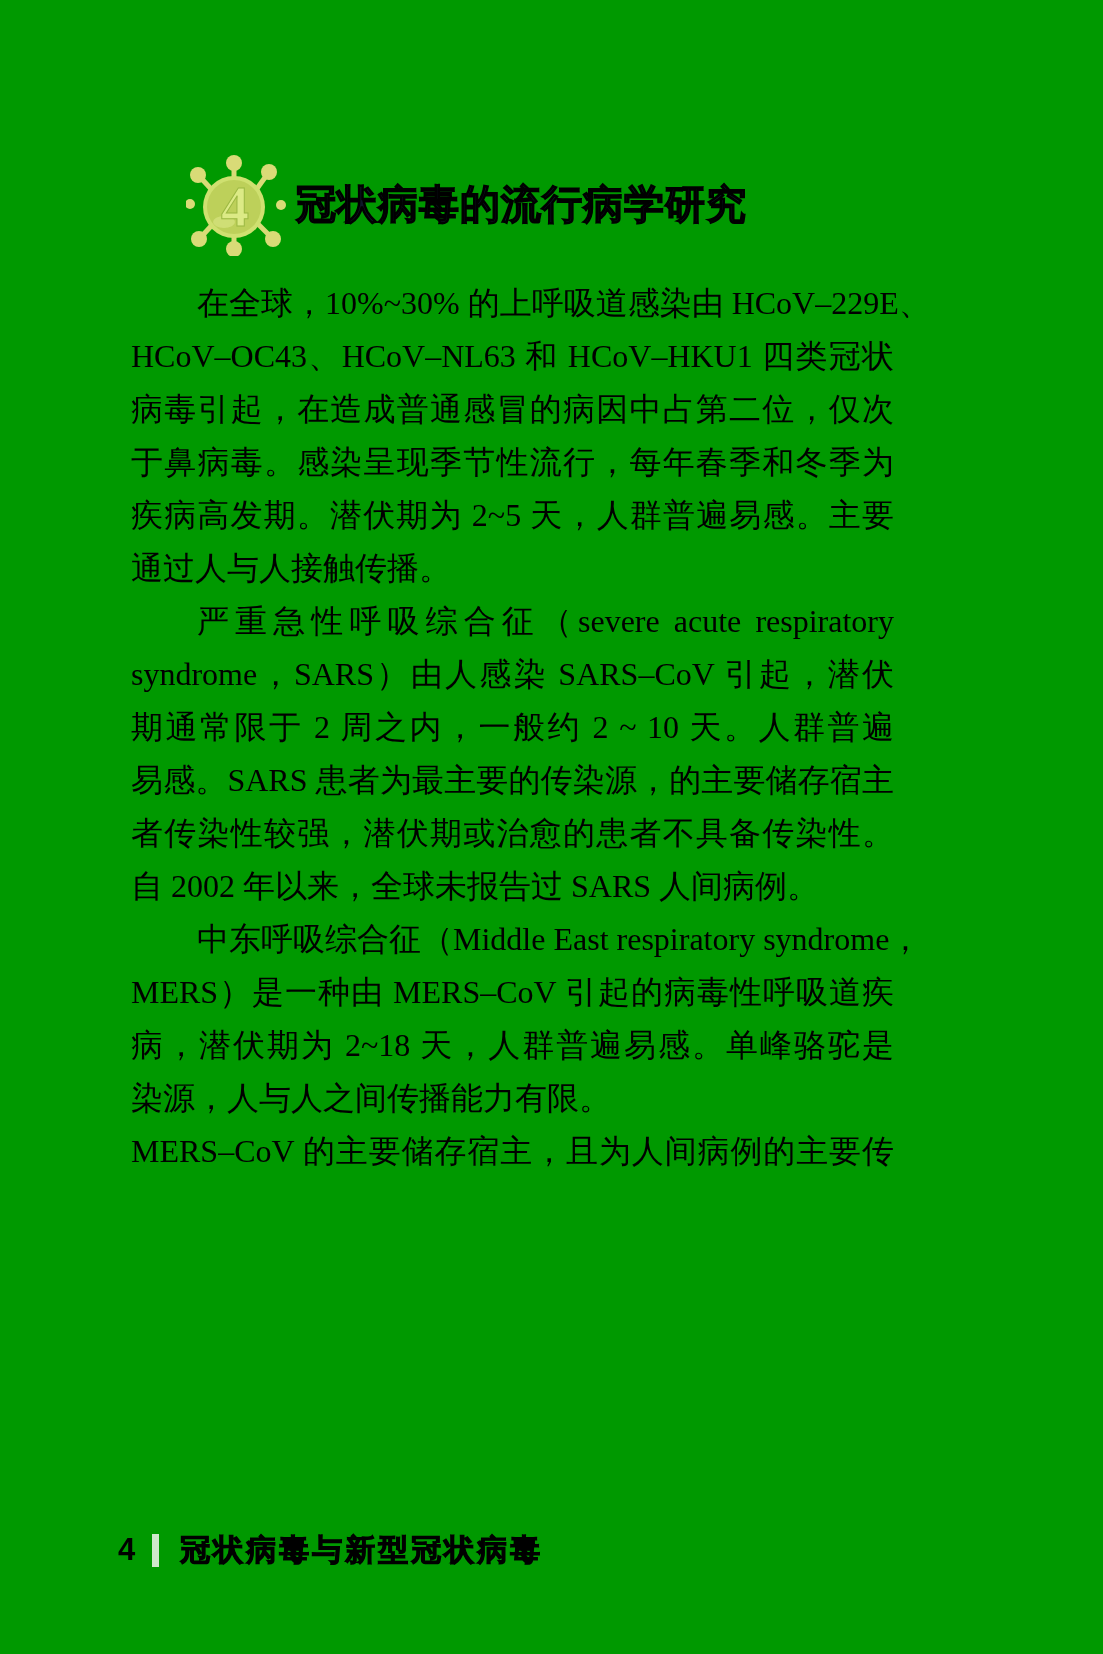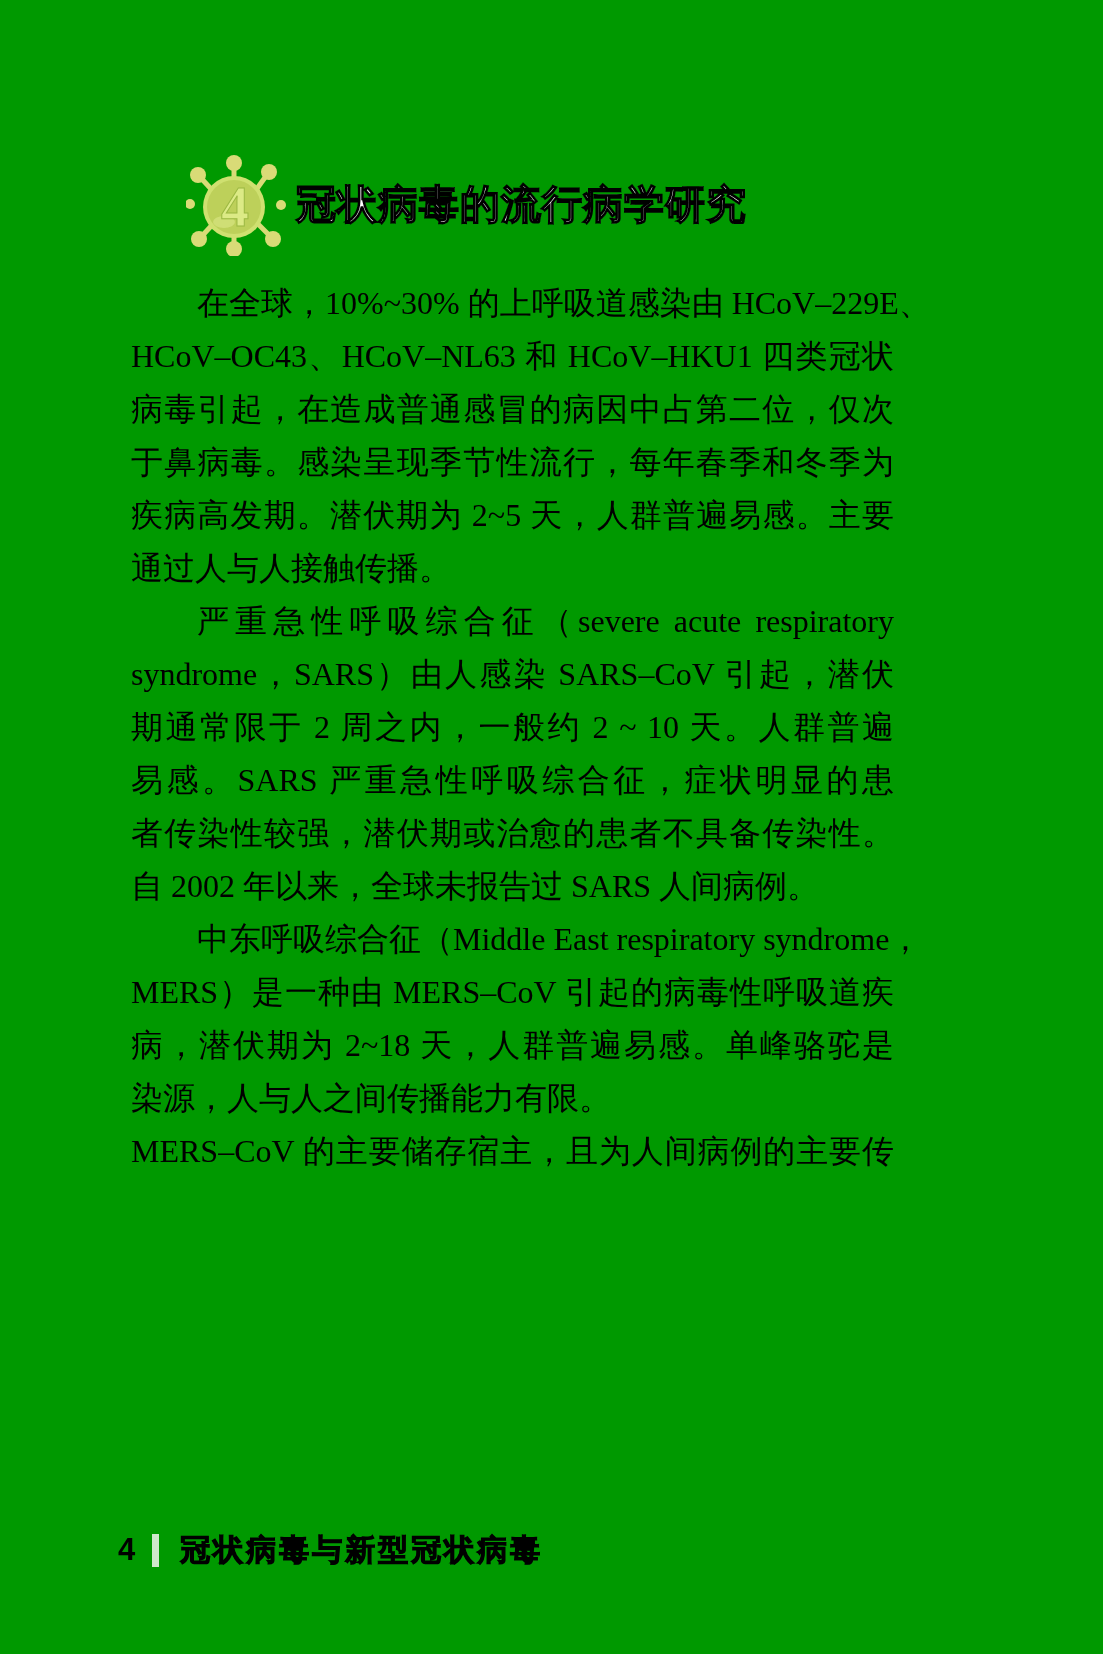--- a/index.html
+++ b/index.html
@@ -34,21 +34,21 @@
     width: 100px;
     height: 104px;
     flex: 0 0 auto;
   }
   .chapter-title {
     margin: 0;
     font-family: "Liberation Sans", sans-serif;
     font-weight: 900;
     font-size: 40px;
     letter-spacing: 1px;
-    color: #ffffff;
+    color: #0f172a;
     -webkit-text-stroke: 1.3px #000;
     white-space: nowrap;
   }
 
   
   .content {
     position: absolute;
     left: 131px;
     top: 277px;
     width: 763px;
@@ -142,21 +142,21 @@
     <div class="line first">在全球，10%~30% 的上呼吸道感染由 HCoV–229E、</div>
     <div class="line">HCoV–OC43、HCoV–NL63 和 HCoV–HKU1 四类冠状</div>
     <div class="line">病毒引起，在造成普通感冒的病因中占第二位，仅次</div>
     <div class="line">于鼻病毒。感染呈现季节性流行，每年春季和冬季为</div>
     <div class="line">疾病高发期。潜伏期为 2~5 天，人群普遍易感。主要</div>
     <div class="line last">通过人与人接触传播。</div>
 
     <div class="line first">严重急性呼吸综合征（severe acute respiratory</div>
     <div class="line">syndrome，SARS）由人感染 SARS–CoV 引起，潜伏</div>
     <div class="line">期通常限于 2 周之内，一般约 2 ~ 10 天。人群普遍</div>
-    <div class="line">易感。SARS 严重急性呼吸综合征，症状明显的患</div>
+    <div class="line">易感。SARS 患者为最主要的传染源，的主要储存宿主</div>
     <div class="line">者传染性较强，潜伏期或治愈的患者不具备传染性。</div>
     <div class="line last">自 2002 年以来，全球未报告过 SARS 人间病例。</div>
 
     <div class="line first">中东呼吸综合征（Middle East respiratory syndrome，</div>
     <div class="line">MERS）是一种由 MERS–CoV 引起的病毒性呼吸道疾</div>
     <div class="line">病，潜伏期为 2~18 天，人群普遍易感。单峰骆驼是</div>
     <div class="line last">染源，人与人之间传播能力有限。</div>
     <div class="line">MERS–CoV 的主要储存宿主，且为人间病例的主要传</div>
   </main>
 

